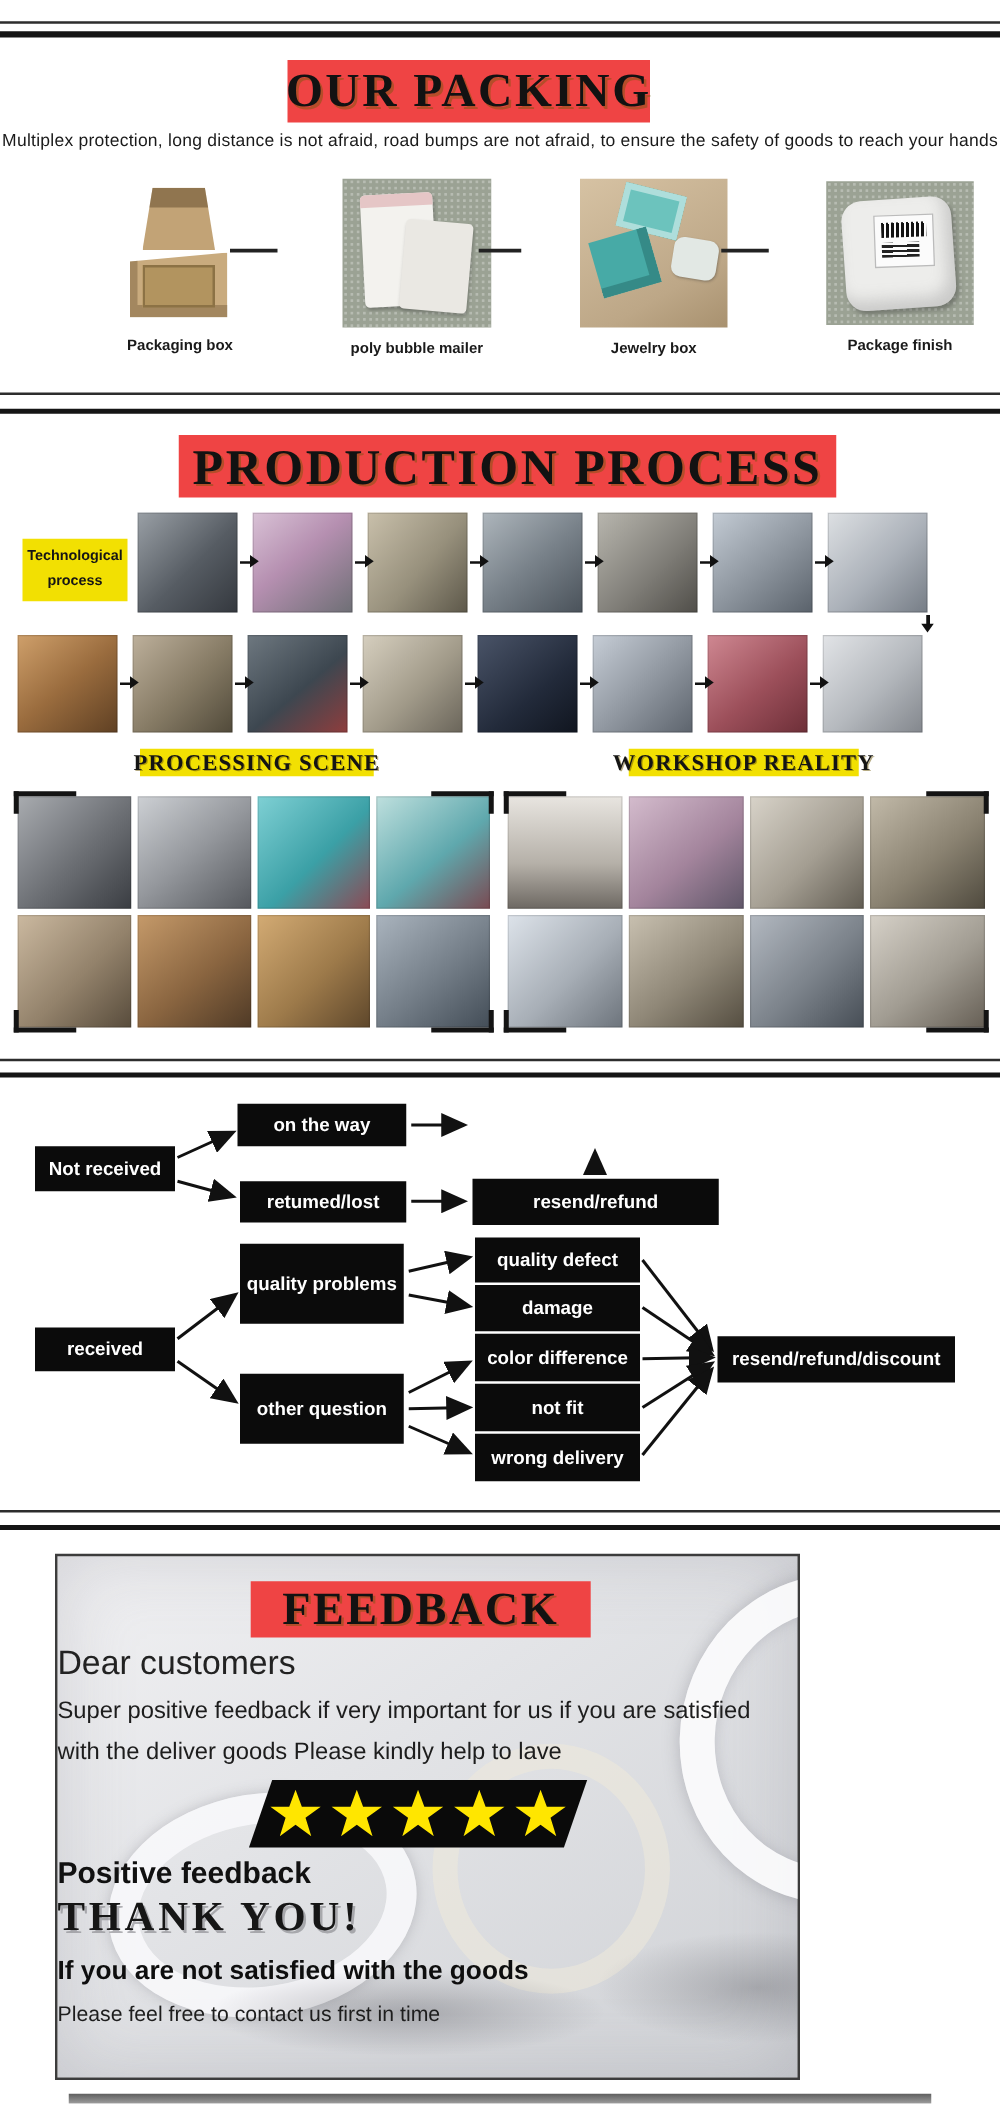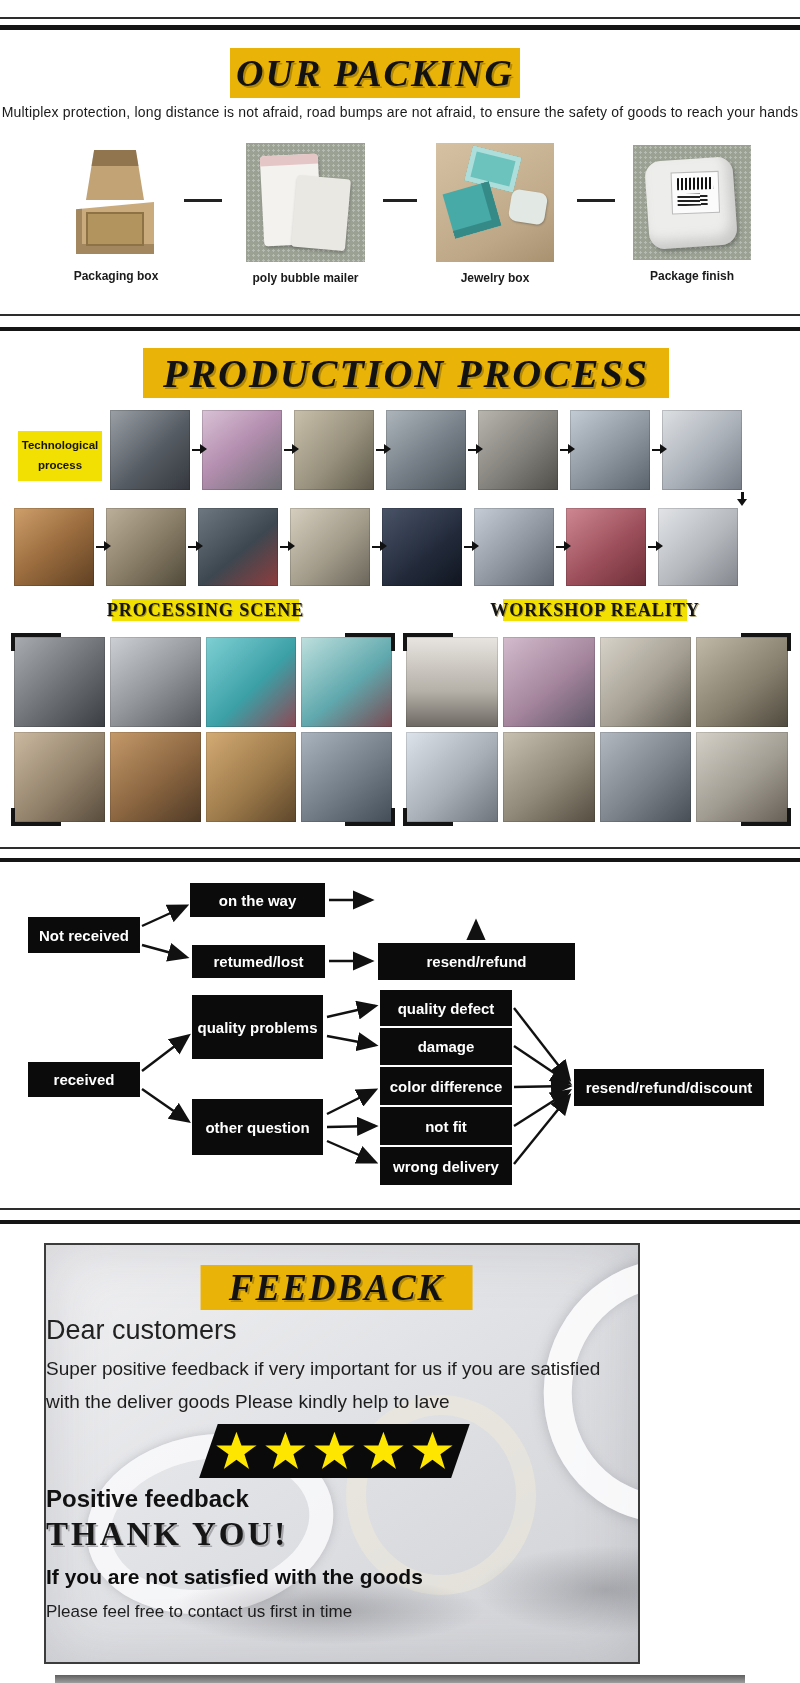--- a/index.html
+++ b/index.html
@@ -6,31 +6,31 @@
   #page{position:relative;width:800px;height:1683px;margin:0 auto;background:#fff;
         font-family:"Liberation Sans",sans-serif;overflow:hidden;}
 
   
   .sep{position:absolute;left:0;right:0;}
   .sep.thin{height:2px;background:#2d2d2d;}
   .sep.thick{height:4px;background:#151515;}
   .sep.xthick{height:5px;background:#141414;}
 
   
-  .banner{position:absolute;background:#eab308;display:flex;align-items:center;justify-content:center;
+  .banner{position:absolute;background:#ef4444;display:flex;align-items:center;justify-content:center;
           font-family:"Liberation Serif",serif;font-weight:bold;color:#121212;
-          letter-spacing:2px;text-shadow:2px 2px 0 rgba(110,88,8,.45);white-space:nowrap;font-style:italic;}
+          letter-spacing:2px;text-shadow:2px 2px 0 rgba(110,88,8,.45);white-space:nowrap;}
   .sublabel{position:absolute;background:#F2E002;display:flex;align-items:center;justify-content:center;
           font-family:"Liberation Serif",serif;font-weight:bold;color:#141414;font-size:18px;
           letter-spacing:1px;text-shadow:1px 1px 0 rgba(110,88,8,.5);white-space:nowrap;}
 
   
   .subtitle{position:absolute;top:104px;left:0;width:100%;text-align:center;font-size:14px;
             color:#1a1a1a;letter-spacing:.2px;}
-  .pack-item{position:absolute;display:flex;flex-direction:column;align-items:center;}
+  .pack-item{position:absolute;display:flex;flex-direction:column;align-items:center;margin-left:28px;}
   .pack-img{position:relative;overflow:hidden;}
   .pack-cap{margin-top:9px;font-size:12px;font-weight:bold;color:#1a1a1a;white-space:nowrap;}
   .dash{position:absolute;top:199px;height:3px;background:#222;}
   .speckle{background-color:#9ba294;background-image:radial-gradient(rgba(255,255,255,.28) 1px,transparent 1.2px);
            background-size:5px 5px;}
   .wood{background:linear-gradient(150deg,#d6c2a3,#bda787 70%,#a8916f);}
   
   .cbox-top{position:absolute;left:16px;top:4px;width:58px;height:50px;background:#c2a376;
             clip-path:polygon(14% 0,86% 0,100% 100%,0 100%);box-shadow:inset 0 16px 0 rgba(84,63,34,.45);}
   .cbox-bot{position:absolute;left:6px;top:56px;width:78px;height:52px;background:#c9ab7e;

